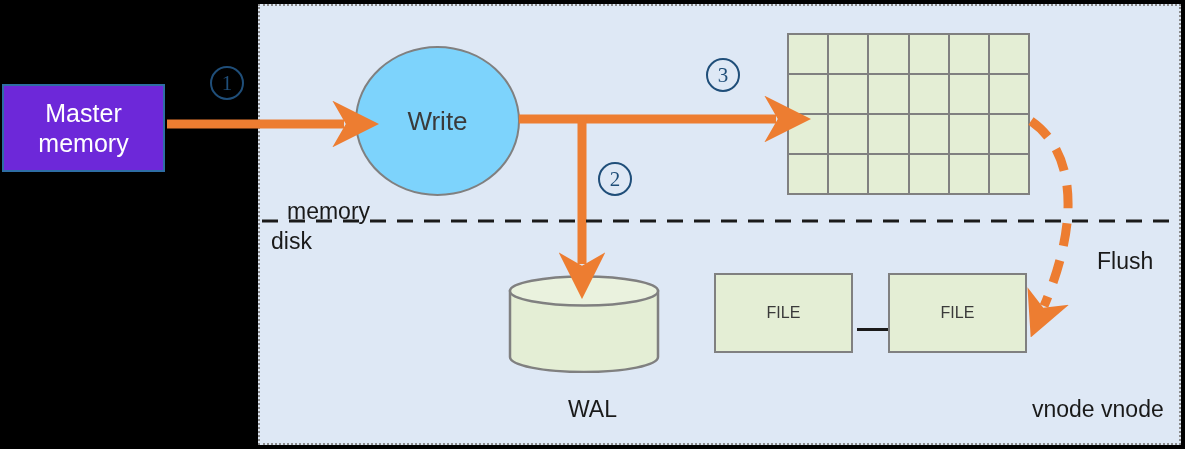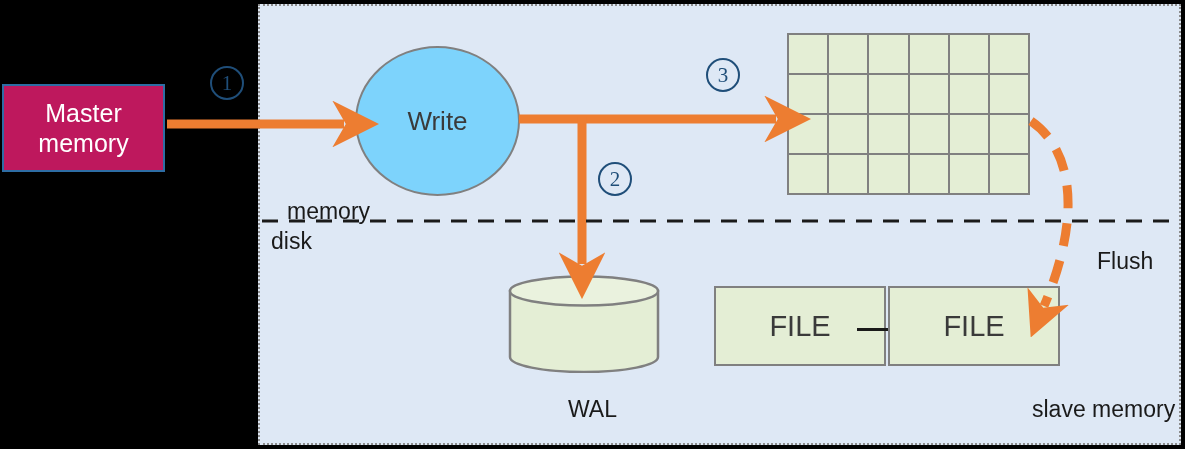--- a/index.html
+++ b/index.html
@@ -26,21 +26,21 @@
     border: 2px dotted #8c8c8c;
     box-sizing: border-box;
   }
   
   #master-vnode {
     position: absolute;
     left: 2px;
     top: 84px;
     width: 163px;
     height: 88px;
-    background: #be185d;
+    background: #6d28d9;
     border: 2px solid #2e6da4;
     box-sizing: border-box;
     color: #ffffff;
     font-size: 25px;
     line-height: 1.22;
     text-align: center;
     display: flex;
     flex-direction: column;
     align-items: center;
     justify-content: center;
@@ -83,30 +83,30 @@
   #wal-cylinder {
     position: absolute;
     left: 508px;
     top: 275px;
     width: 152px;
     height: 98px;
   }
   
   .file-box {
     position: absolute;
-    top: 286px;
-    width: 172px;
+    top: 273px;
+    width: 139px;
     height: 80px;
     background: #e4eed5;
     border: 2px solid #808080;
     box-sizing: border-box;
     display: flex;
     align-items: center;
     justify-content: center;
-    font-size: 29px;
+    font-size: 16px;
     color: #3a3a3a;
   }
   #file-box-1 { left: 714px; }
   #file-box-2 { left: 888px; }
   #file-link {
     position: absolute;
     left: 857px;
     top: 328px;
     width: 31px;
     height: 3px;
@@ -237,15 +237,15 @@
     <span>2</span>
   </div>
   <div id="step-3" class="step-badge">
     <span>3</span>
   </div>
 
   <div id="label-memory" class="plain-label">memory</div>
   <div id="label-disk" class="plain-label">disk</div>
   <div id="label-wal" class="plain-label">WAL</div>
   <div id="label-flush" class="plain-label">Flush</div>
-  <div id="label-slave" class="plain-label">slave memory</div>
+  <div id="label-slave" class="plain-label">vnode vnode</div>
 
 </div>
 
 </body></html>

